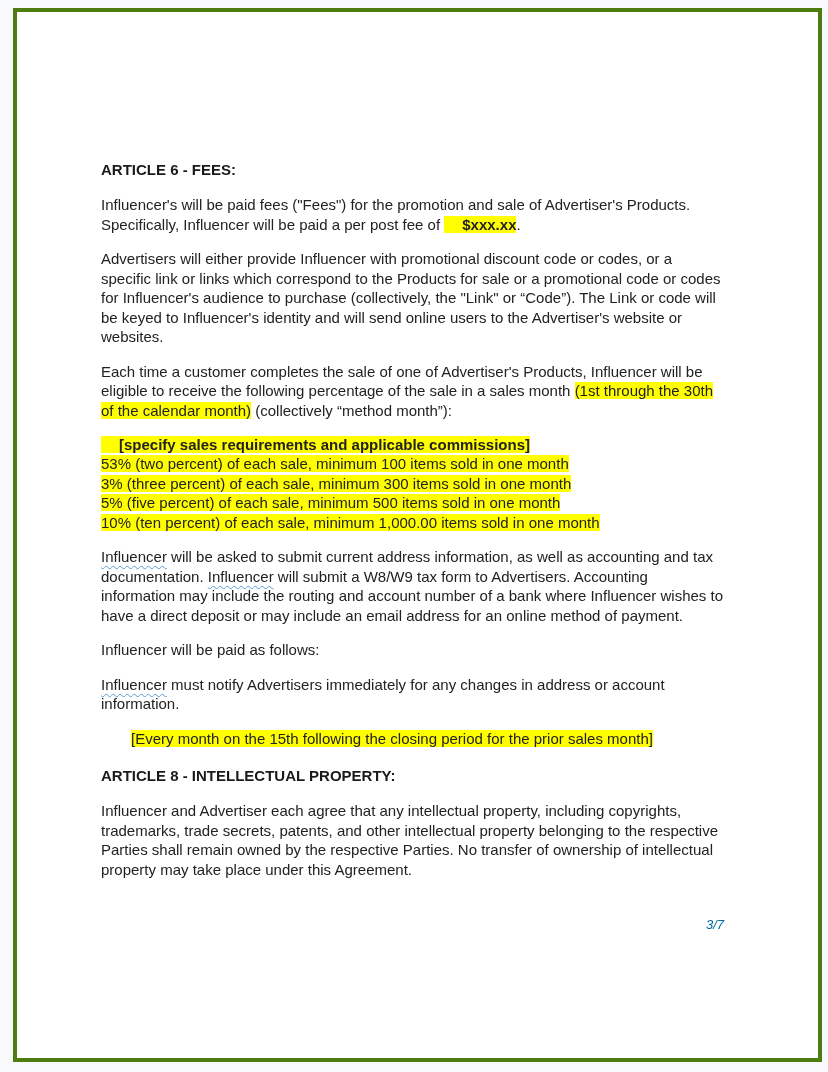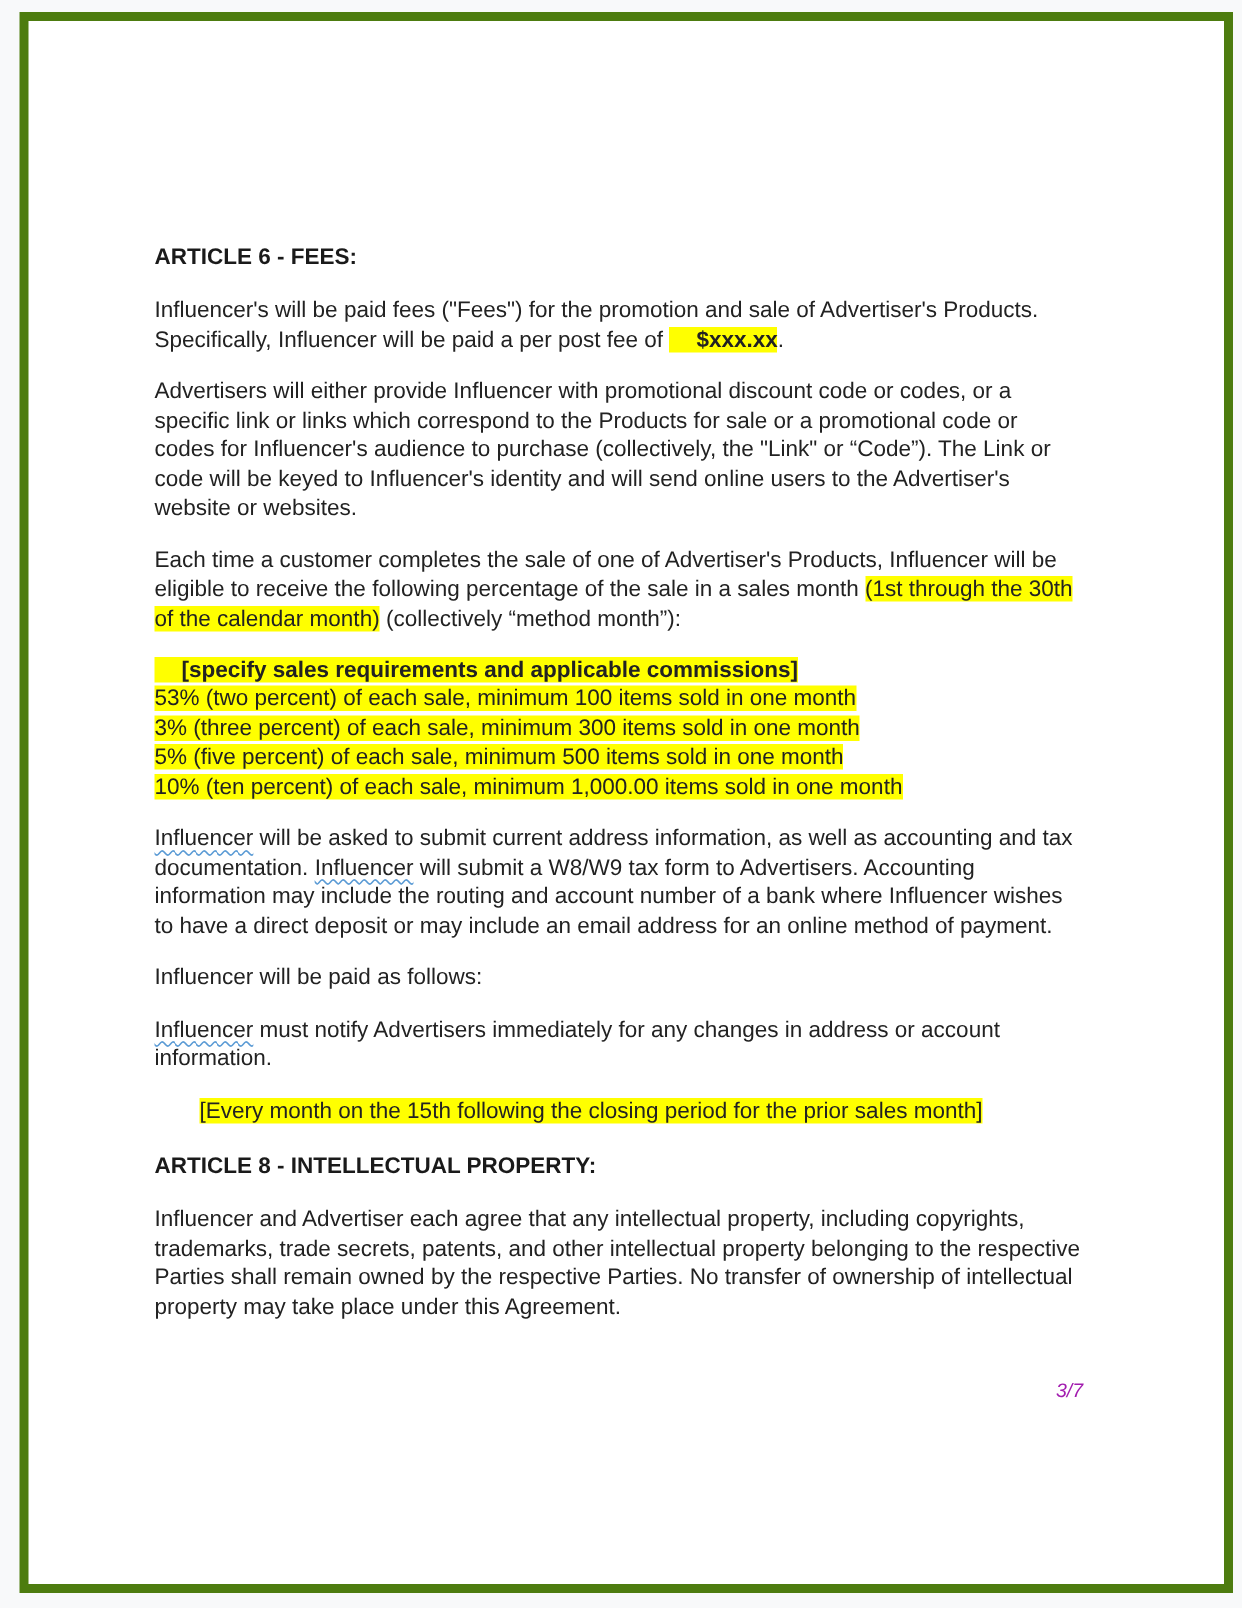--- a/index.html
+++ b/index.html
@@ -10,21 +10,21 @@
     font-family: "Liberation Sans", "DejaVu Sans", sans-serif;
     overflow: hidden;
   }
   .page {
     position: absolute;
     left: 13px;
     top: 8px;
     width: 809px;
     height: 1054px;
     background: #ffffff;
-    border: 6px solid #4d7c0f;
+    border: 4px solid #4d7c0f;
   }
   .content {
     padding: 148px 94px 0 84px;
     color: #222222;
     font-size: 15px;
     line-height: 19.5px;
   }
   h2 {
     font-size: 15px;
     font-weight: bold;
@@ -47,21 +47,21 @@
   .pay-line {
     margin: 0 0 15px 30px;
     line-height: 19.5px;
   }
   .art8 { margin-top: 18px; }
   .pagenum {
     margin-top: 36px;
     text-align: right;
     font-style: italic;
     font-size: 13px;
-    color: #a21caf;
+    color: #0369a1;
   }
 </style>
 </head>
 <body>
 
 <div class="page">
   <div class="content">
 
     <h2>ARTICLE 6 - FEES:</h2>
 

